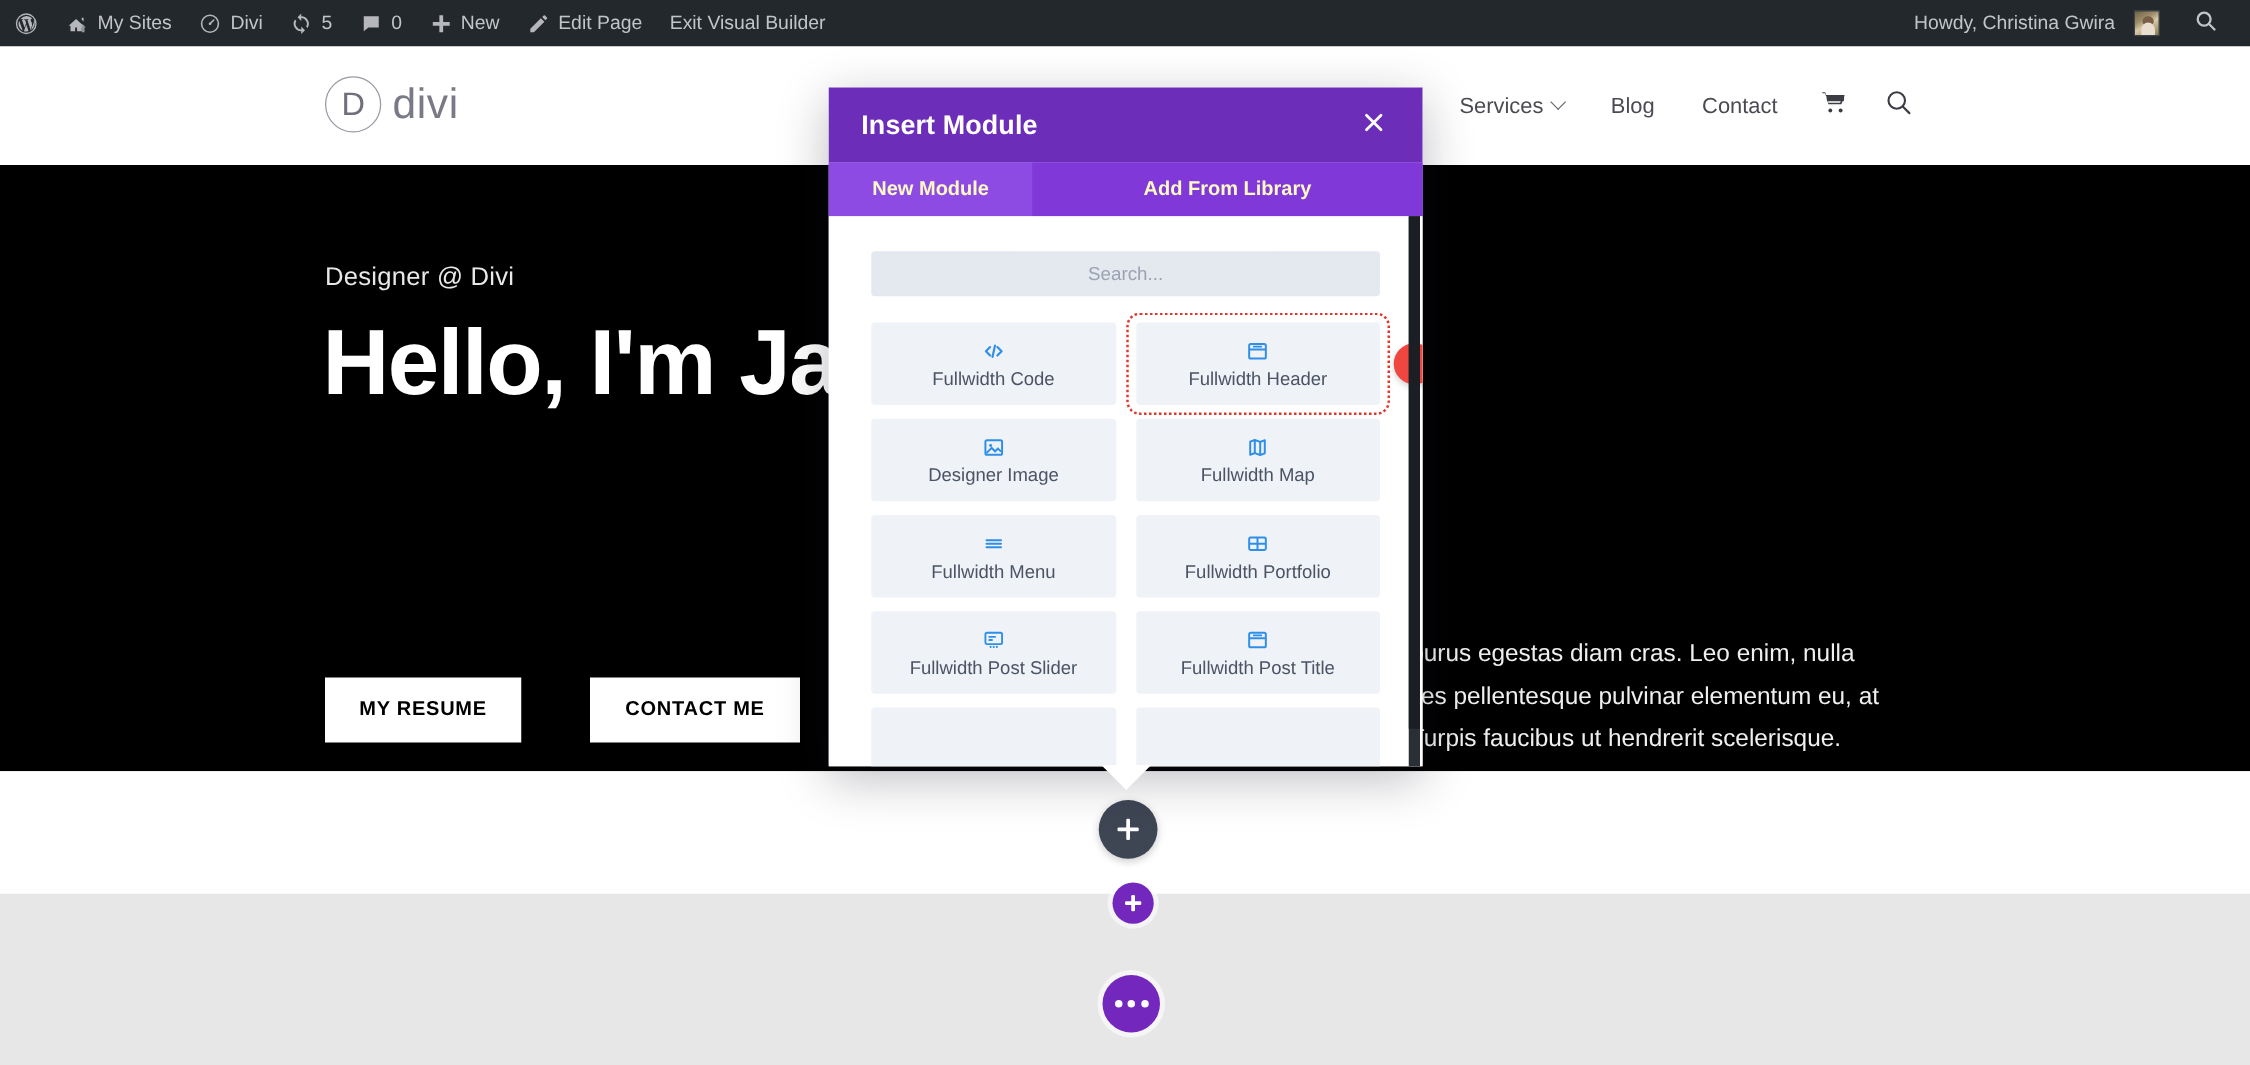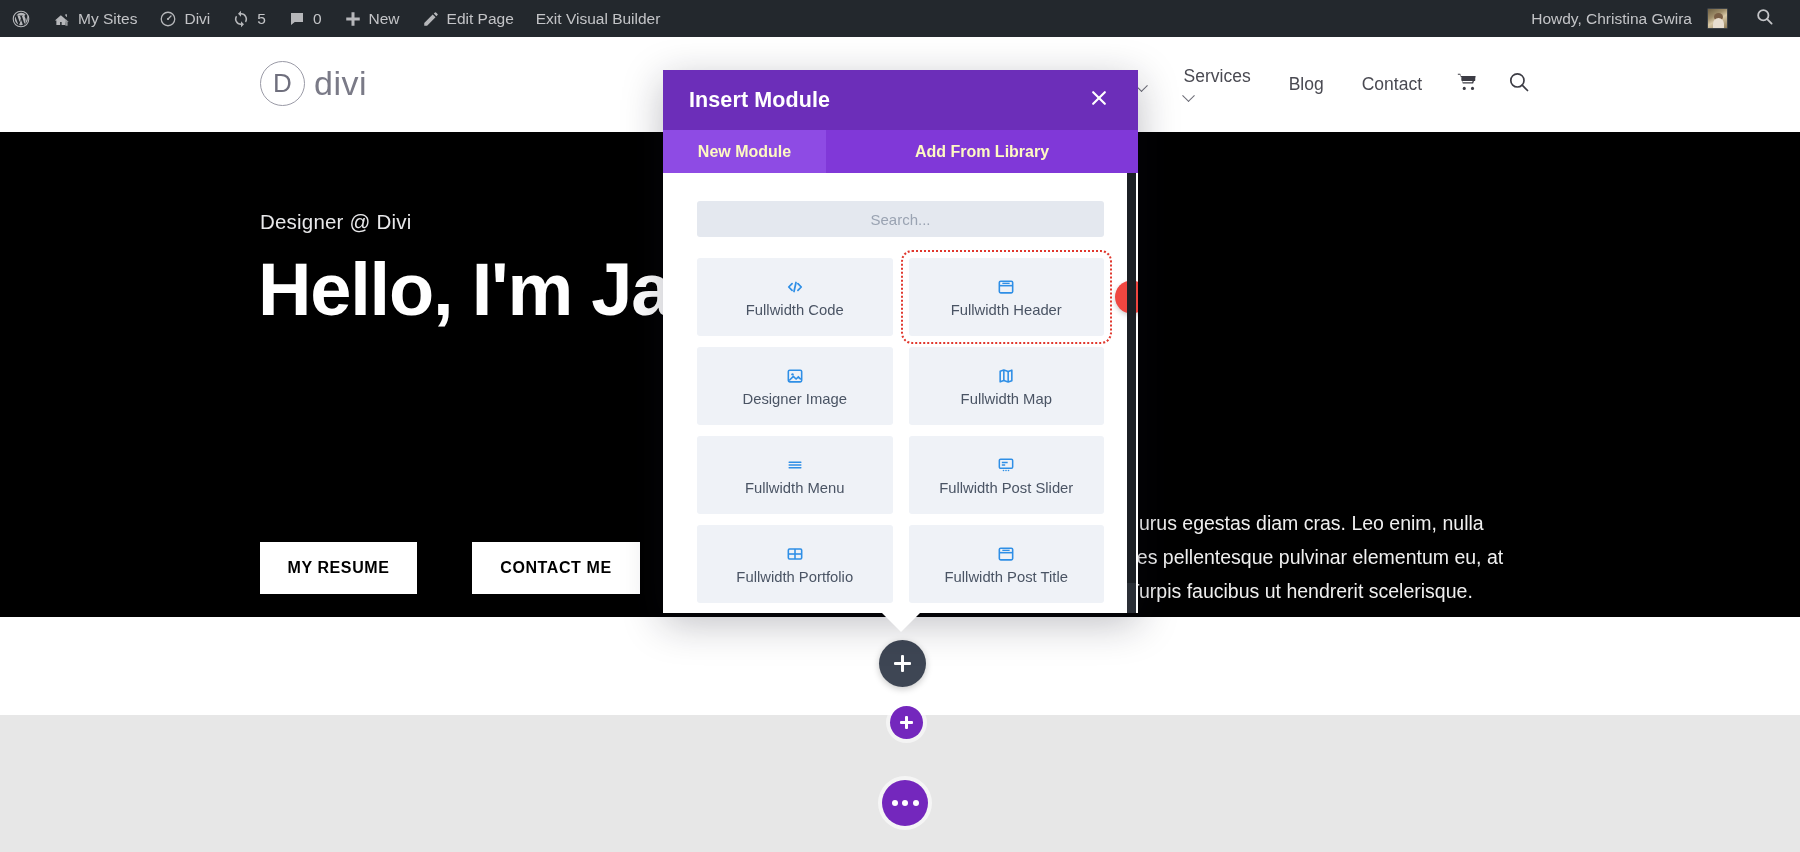--- a/index.html
+++ b/index.html
@@ -63,22 +63,22 @@
     color: #6f6f7d; font-size: 26px; font-family: "Liberation Sans", sans-serif; font-weight: 300;
   }
   .logo-text { font-size: 34px; color: #7a7a87; font-weight: 300; letter-spacing: .5px; }
 
   .mainnav {
     position: absolute; right: 255px; top: 0; height: 95px;
     display: flex; align-items: center; gap: 0;
     font-size: 17.5px; color: #4a4a52;
   }
   .nav-item {
-    display: flex; align-items: flex-start; gap: 7px;
-    padding: 0 19px; cursor: pointer; white-space: nowrap; flex-direction: column;
+    display: flex; align-items: center; gap: 7px;
+    padding: 0 19px; cursor: pointer; white-space: nowrap;
   }
   .caret { display:inline-block; width: 9px; height: 9px; border-right: 1.7px solid #6c6c76;
            border-bottom: 1.7px solid #6c6c76; transform: rotate(45deg) translate(-2px,-2px); }
   .nav-icon { padding: 0 14px; cursor: pointer; display:flex; align-items:center; }
 
   
   .hero {
     position: absolute; top: 132px; left: 0; width: 1800px; height: 485px;
     background: #000000; overflow: hidden;
   }
@@ -191,21 +191,21 @@
     text-align: center;
   }
   .search-box::placeholder { color: #9aa3b2; }
 
   .mod-grid {
     margin-top: 21px;
     display: grid; grid-template-columns: 1fr 1fr; gap: 11px 16px;
   }
   .mod-tile {
     position: relative;
-    height: 78px; background: #eff2f7; border-radius: 3px;
+    height: 66px; background: #eff2f7; border-radius: 3px;
     display: flex; flex-direction: column; align-items: center; justify-content: center;
     gap: 5px; cursor: pointer;
   }
   .mod-ico { color: #2f8fe6; display: flex; align-items: center; justify-content: center; height: 20px; }
   .mod-label { font-size: 14.8px; color: #4a5464; }
 
   .mod-tile.highlight { outline: 2.5px dotted #e0372d; outline-offset: 6px; }
   .badge {
     position: absolute; right: -44px; top: 50%; transform: translateY(-50%);
     width: 33px; height: 33px; border-radius: 50%;
@@ -468,46 +468,46 @@
               <line x1="5" y1="8.6" x2="19" y2="8.6"></line>
               <line x1="5" y1="12" x2="19" y2="12"></line>
               <line x1="5" y1="15.4" x2="19" y2="15.4"></line>
             </svg>
           </span>
           <span class="mod-label">Fullwidth Menu</span>
         </div>
 
         <div class="mod-tile">
           <span class="mod-ico">
+            <svg width="20" height="20" viewBox="0 0 24 24" fill="none" stroke="#2f8fe6" stroke-width="1.9">
+              <rect x="4" y="6" width="16" height="12" rx="1.4"></rect>
+              <line x1="12" y1="6" x2="12" y2="18"></line>
+              <line x1="4" y1="12" x2="20" y2="12"></line>
+            </svg>
+          </span>
+          <span class="mod-label">Fullwidth Portfolio</span>
+        </div>
+
+        <div class="mod-tile">
+          <span class="mod-ico">
             <svg width="20" height="20" viewBox="0 0 24 24" fill="none" stroke="#2f8fe6" stroke-width="1.8">
               <rect x="4" y="5" width="16" height="11" rx="1.5"></rect>
               <line x1="7" y1="9" x2="14" y2="9"></line>
               <line x1="7" y1="12" x2="11" y2="12"></line>
               <circle cx="9" cy="18.6" r="1" fill="#2f8fe6" stroke="none"></circle>
               <circle cx="12" cy="18.6" r="1" fill="#2f8fe6" stroke="none"></circle>
               <circle cx="15" cy="18.6" r="1" fill="#2f8fe6" stroke="none"></circle>
             </svg>
           </span>
           <span class="mod-label">Fullwidth Post Slider</span>
         </div>
 
         <div class="mod-tile">
           <span class="mod-ico">
             <svg width="20" height="20" viewBox="0 0 24 24" fill="none" stroke="#2f8fe6" stroke-width="1.9">
-              <rect x="4" y="6" width="16" height="12" rx="1.4"></rect>
-              <line x1="12" y1="6" x2="12" y2="18"></line>
-              <line x1="4" y1="12" x2="20" y2="12"></line>
-            </svg>
-          </span>
-          <span class="mod-label">Fullwidth Portfolio</span>
-        </div>
-
-        <div class="mod-tile">
-          <span class="mod-ico">
-            <svg width="20" height="20" viewBox="0 0 24 24" fill="none" stroke="#2f8fe6" stroke-width="1.9">
               <rect x="4" y="5" width="16" height="14" rx="1.6"></rect>
               <line x1="4" y1="10.4" x2="20" y2="10.4"></line>
               <line x1="7.6" y1="7.6" x2="16.4" y2="7.6" stroke-width="1.6"></line>
             </svg>
           </span>
           <span class="mod-label">Fullwidth Post Title</span>
         </div>
 
         <div class="mod-tile"></div>
         <div class="mod-tile"></div>

